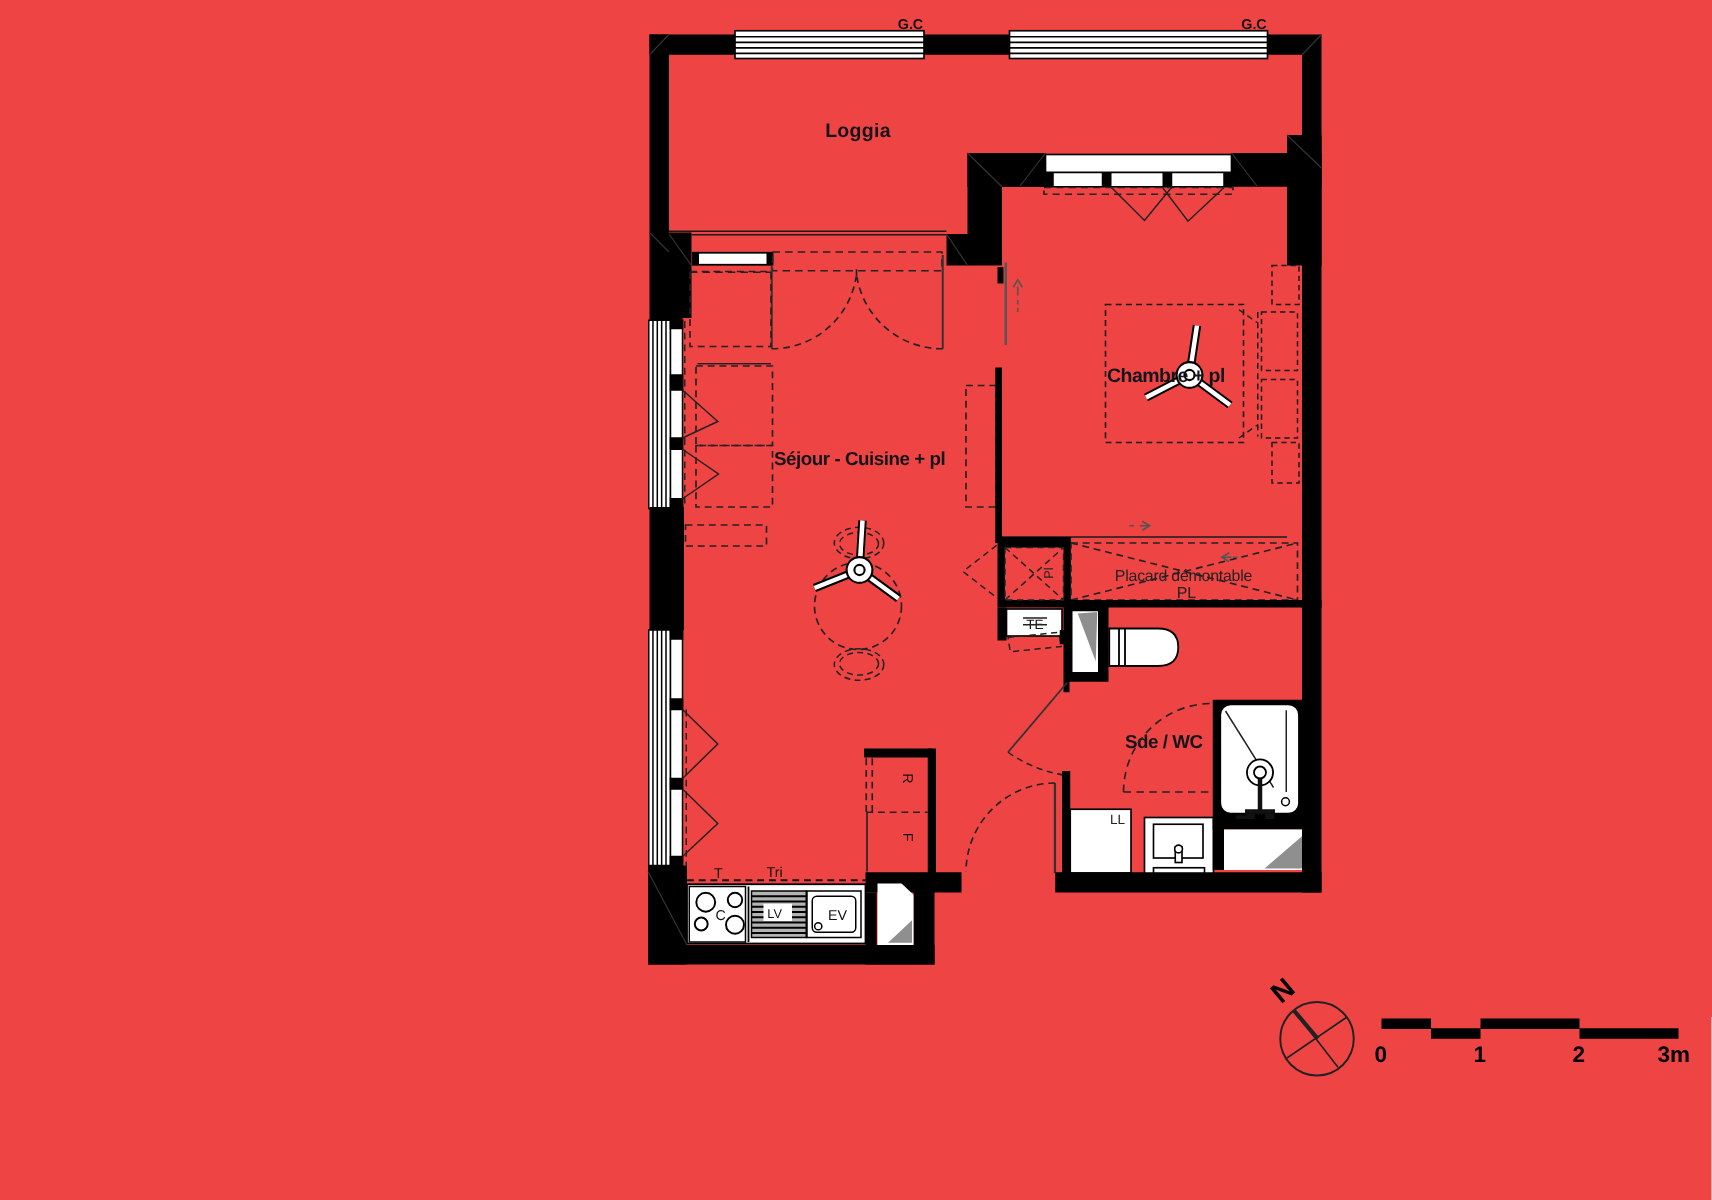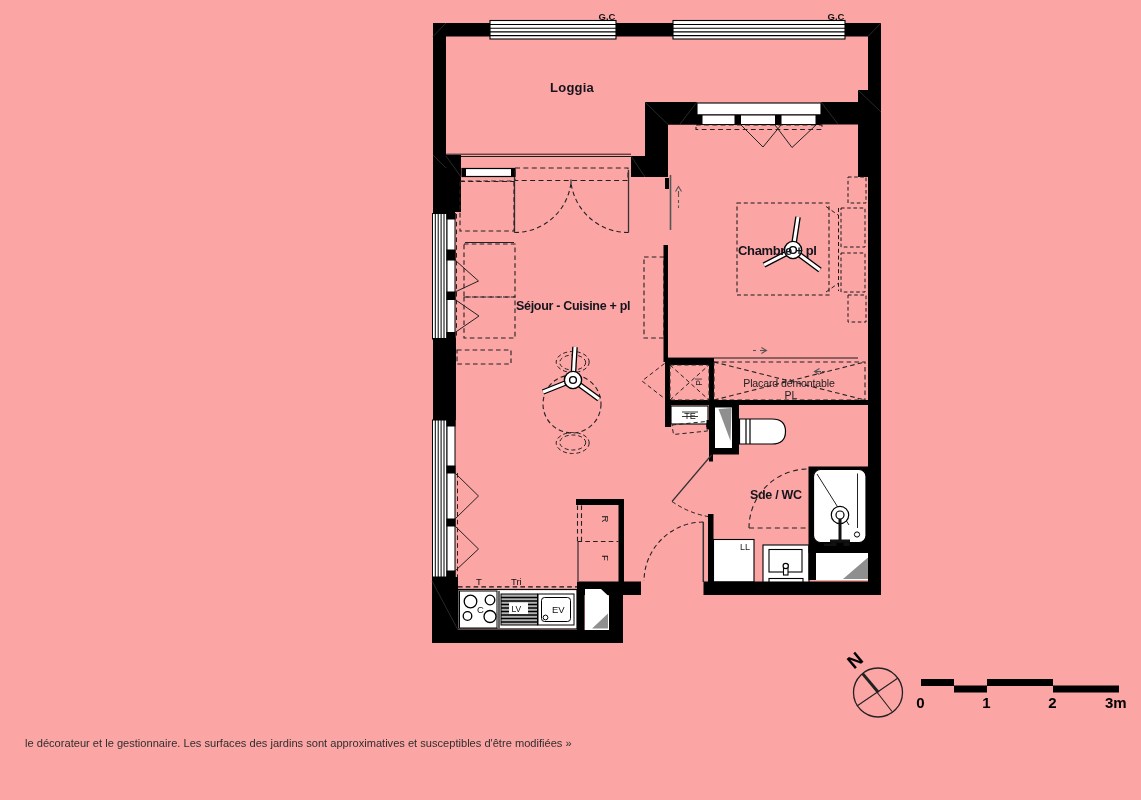--- a/index.html
+++ b/index.html
@@ -1,17 +1,17 @@
 <!DOCTYPE html>
 <html><head>
 <meta charset="utf-8">
 <style>
 html,body{margin:0;padding:0;background:#fff}
 body{font-family:"Liberation Sans",sans-serif}
-#wrap{position:relative;width:1141px;height:800px;overflow:hidden;background:#fca5a5}
+#wrap{position:relative;width:1141px;height:800px;overflow:hidden;background:#ef4444}
 #plan{position:absolute;left:0;top:0}
 #legal{position:absolute;left:25px;top:735.5px;width:1092px;font-size:11.1px;line-height:15.2px;color:#2e2e2e}
 #legal .j{text-align:justify;text-align-last:justify}
 </style>
 </head>
 <body>
 <div id="wrap">
 <svg id="plan" width="1141" height="800" viewBox="0 0 1141 800" fill="none">
 <g stroke-linecap="butt">
 
@@ -407,15 +407,14 @@
 <g font-size="15" font-weight="bold" fill="#000">
 <text x="920.5" y="708" text-anchor="middle">0</text>
 <text x="986.5" y="708" text-anchor="middle">1</text>
 <text x="1052.5" y="708" text-anchor="middle">2</text>
 <text x="1105" y="708">3m</text>
 </g>
 </g>
 </svg>
 
 <div id="legal">
-<div>le décorateur et le gestionnaire. Les surfaces des jardins sont approximatives et susceptibles d'être modifiées&nbsp;»</div>
 </div>
 </div>
 
 </body></html>

